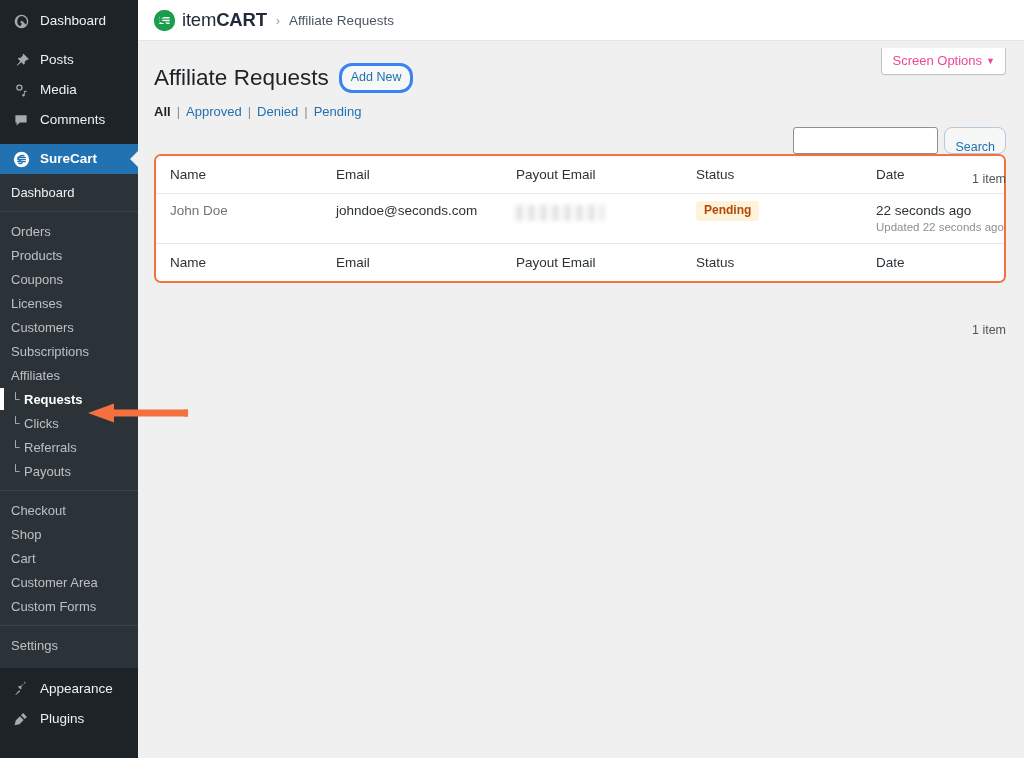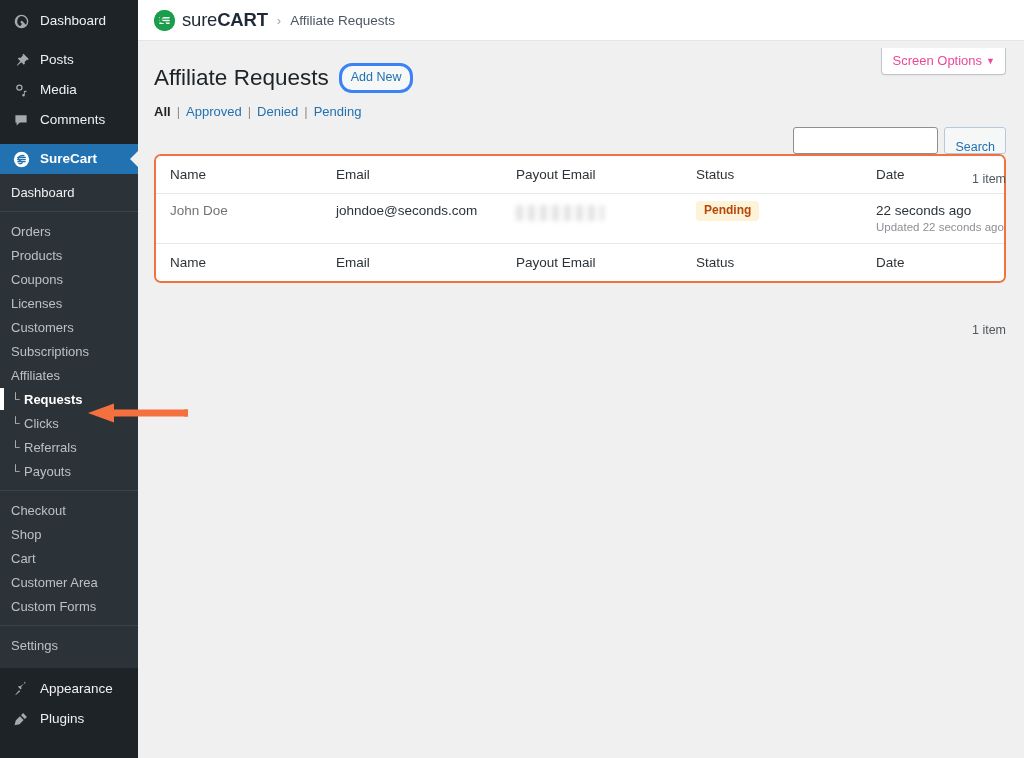--- a/index.html
+++ b/index.html
@@ -180,21 +180,21 @@
     font-size:13px;
     padding: 0 7px;
     color:#2c3338;
     outline:none;
   }
   #search-btn {
     font-size: 12.5px;
     color:#2271b1;
     background:#f6f7f7;
     border:1px solid #b8c8da;
-    border-radius:3px;
+    border-radius:8px;
     height: 27px;
     padding: 12px 10px;
     cursor:pointer;
   }
   .count-top {
     position:absolute; right:18px; top: 131px;
     font-size: 12.5px; color:#50575e;
   }
   .count-bottom {
     position:absolute; right:18px; top: 282px;
@@ -422,21 +422,21 @@
     <div id="topbar">
       <div class="brand">
         <span class="logo-mark">
           <svg width="21" height="21" viewBox="0 0 22 22">
             <circle cx="11" cy="11" r="11" fill="#1a9e4b"></circle>
             <path d="M6.2 8.1h9.6M6.2 11h9.6M6.2 13.9h9.6" stroke="#fff" stroke-width="1.5" stroke-linecap="round"></path>
             <path d="M14.6 6.2C11 4.9 6.6 7.1 6.6 10c0 2.9 5.2 2.3 5.2 4.5 0 1.7-2.4 2.5-4.5 1.4" stroke="#1a9e4b" stroke-width="2.1" fill="none" stroke-linecap="round"></path>
           </svg>
         </span>
         <span class="wordmark">
-          <span class="w-light">sure</span><span class="w-bold">CART</span>
+          <span class="w-light">item</span><span class="w-bold">CART</span>
         </span>
       </div>
       <span class="crumb-sep">›</span>
       <span class="crumb-cur">Affiliate Requests</span>
     </div>
 
     <div id="screen-options">
       <span>Screen Options</span><span class="caret">▼</span>
     </div>
 

